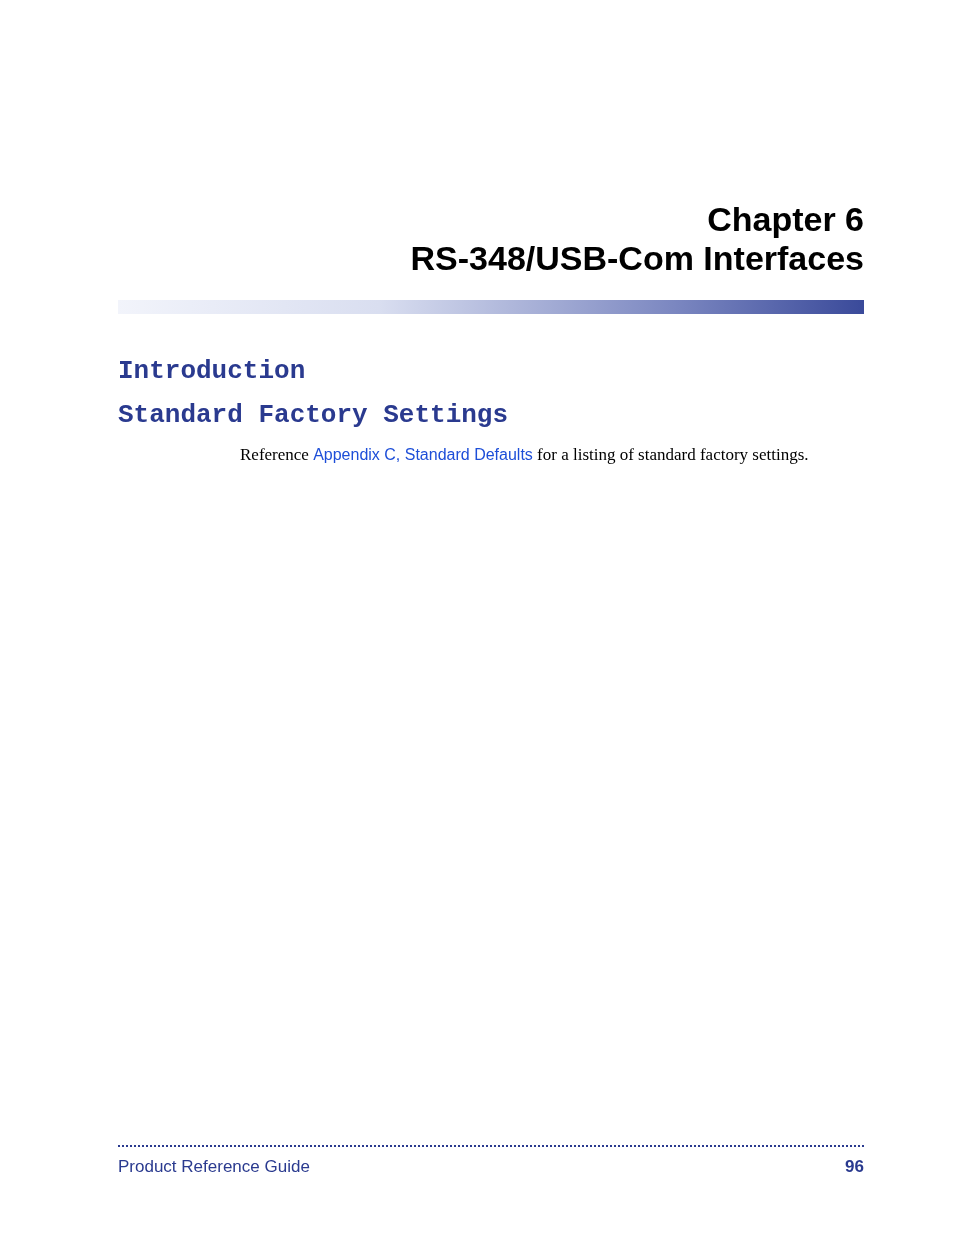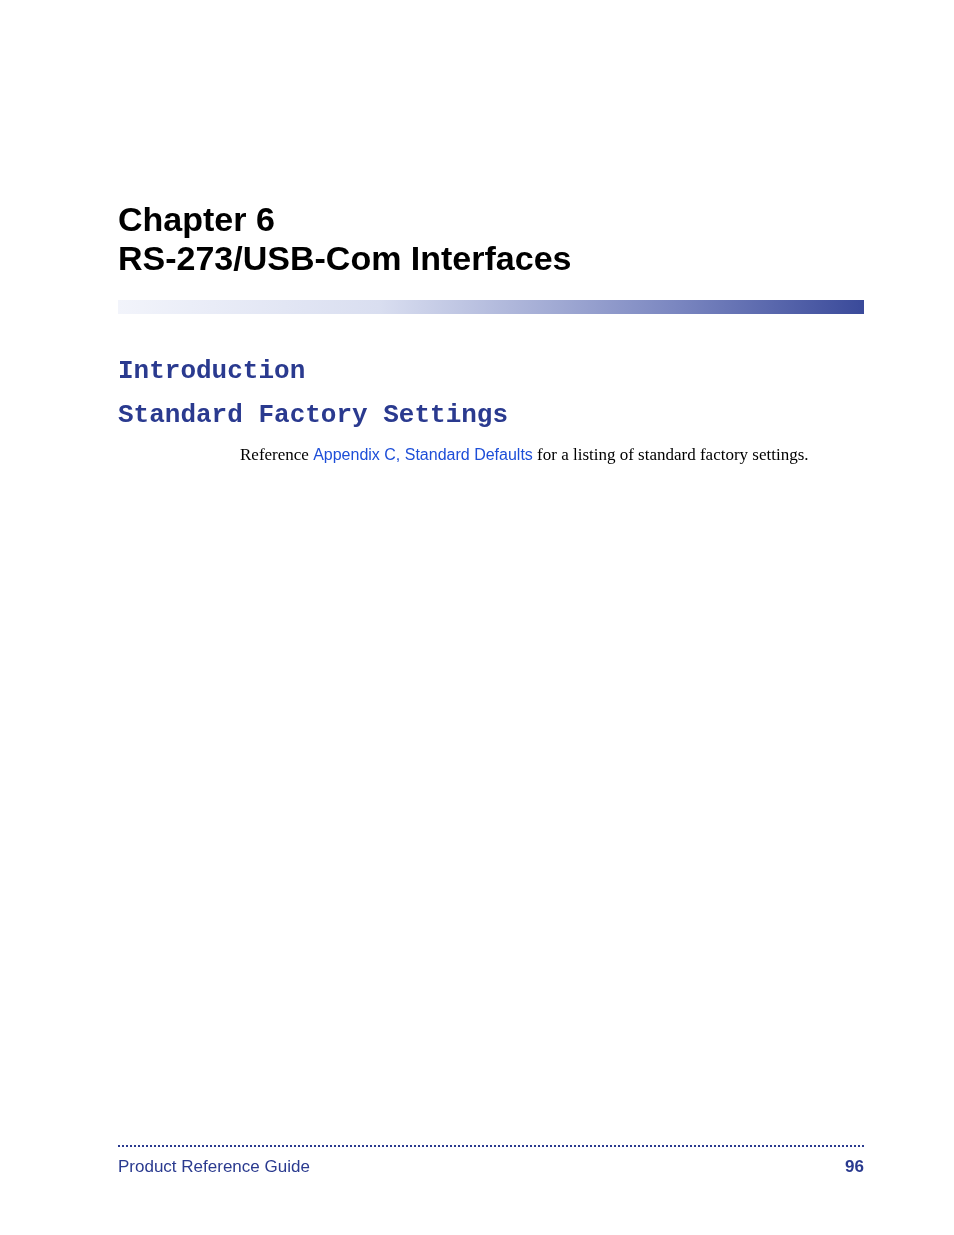--- a/index.html
+++ b/index.html
@@ -4,20 +4,21 @@
 <style>
   * { box-sizing: border-box; margin: 0; padding: 0; }
   html, body { width: 954px; height: 1235px; background: #fff; font-family: "Times New Roman", Georgia, serif; color: #000; }
   .page {
     position: relative;
     width: 954px;
     height: 1235px;
     padding: 200px 90px 0 118px;
   }
   .chapter-block {
+    text-align: right;
     font-family: "Segoe UI", "Helvetica Neue", Arial, sans-serif;
     font-weight: 700;
     color: #000;
     line-height: 1.15;
     margin-bottom: 22px;
   }
   .chapter-num { font-size: 34px; display: block; }
   .chapter-title { font-size: 34px; display: block; }
   .gradient-rule {
     height: 14px;
@@ -68,21 +69,21 @@
   }
   .footer-row .pg { font-weight: 700; }
 </style>
 </head>
 <body>
 
 <div class="page">
 
   <div class="chapter-block">
     <span class="chapter-num">Chapter 6</span>
-    <span class="chapter-title">RS-273/USB-Com Interfaces</span>
+    <span class="chapter-title">RS-348/USB-Com Interfaces</span>
   </div>
 
   <div class="gradient-rule"></div>
 
   <h2 class="section-heading">Introduction</h2>
 
   <h2 class="section-heading">Standard Factory Settings</h2>
   <p class="body-para">
     <span>Reference </span><span class="xref">Appendix C, Standard Defaults</span><span> for a listing of standard factory settings.</span>
   </p>

